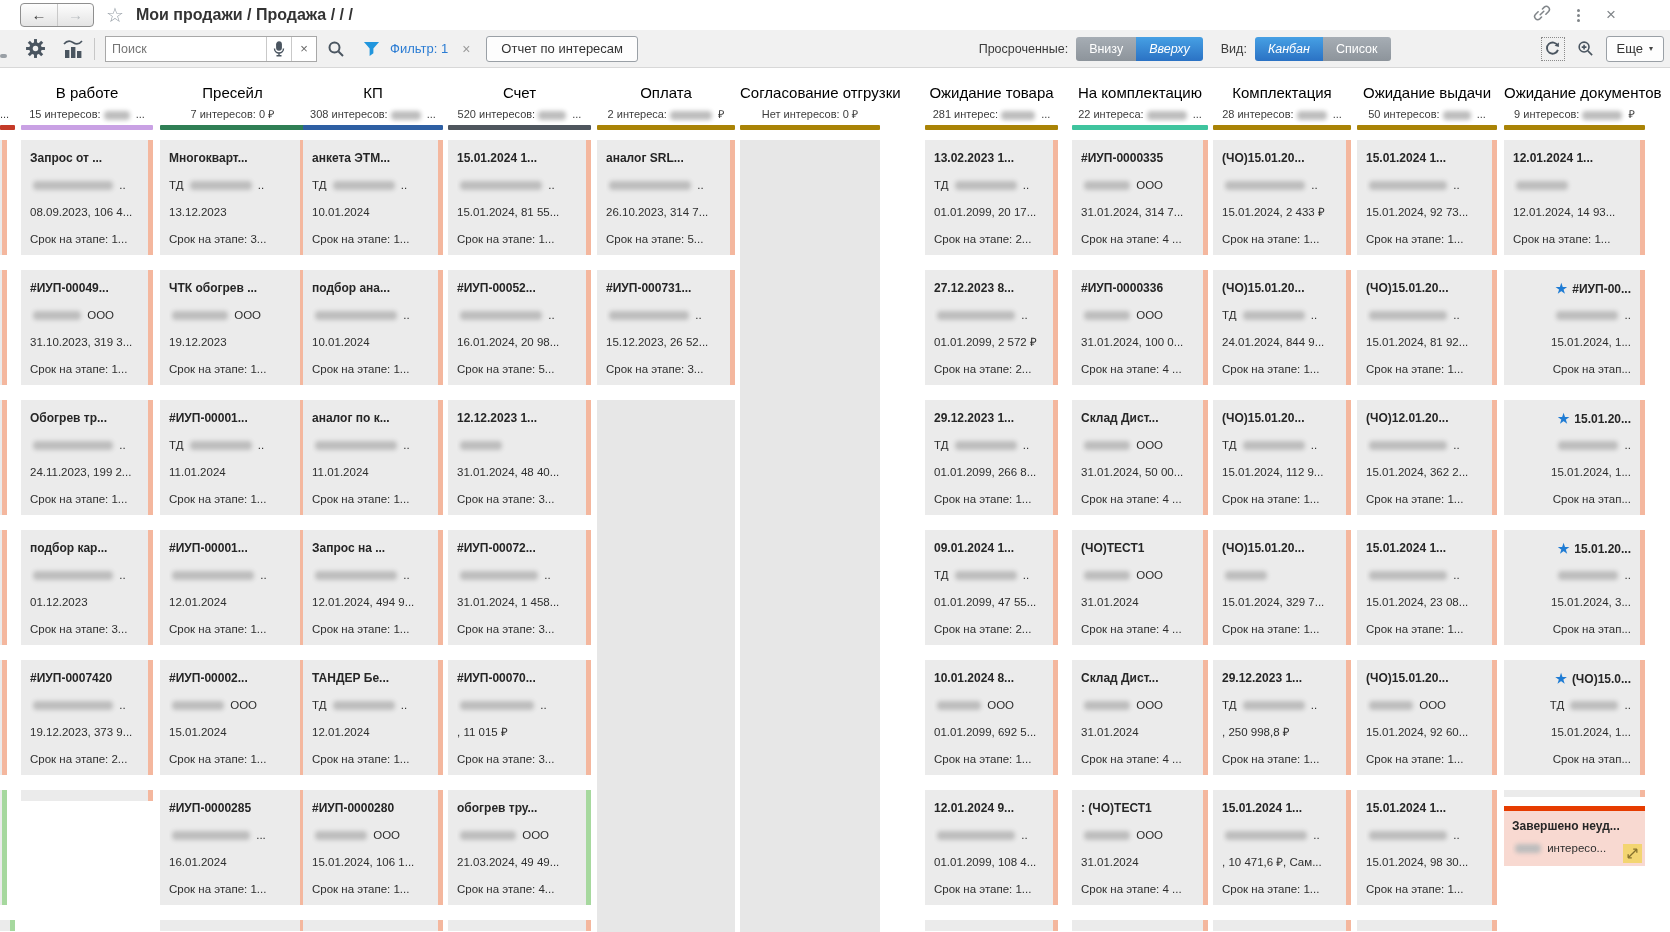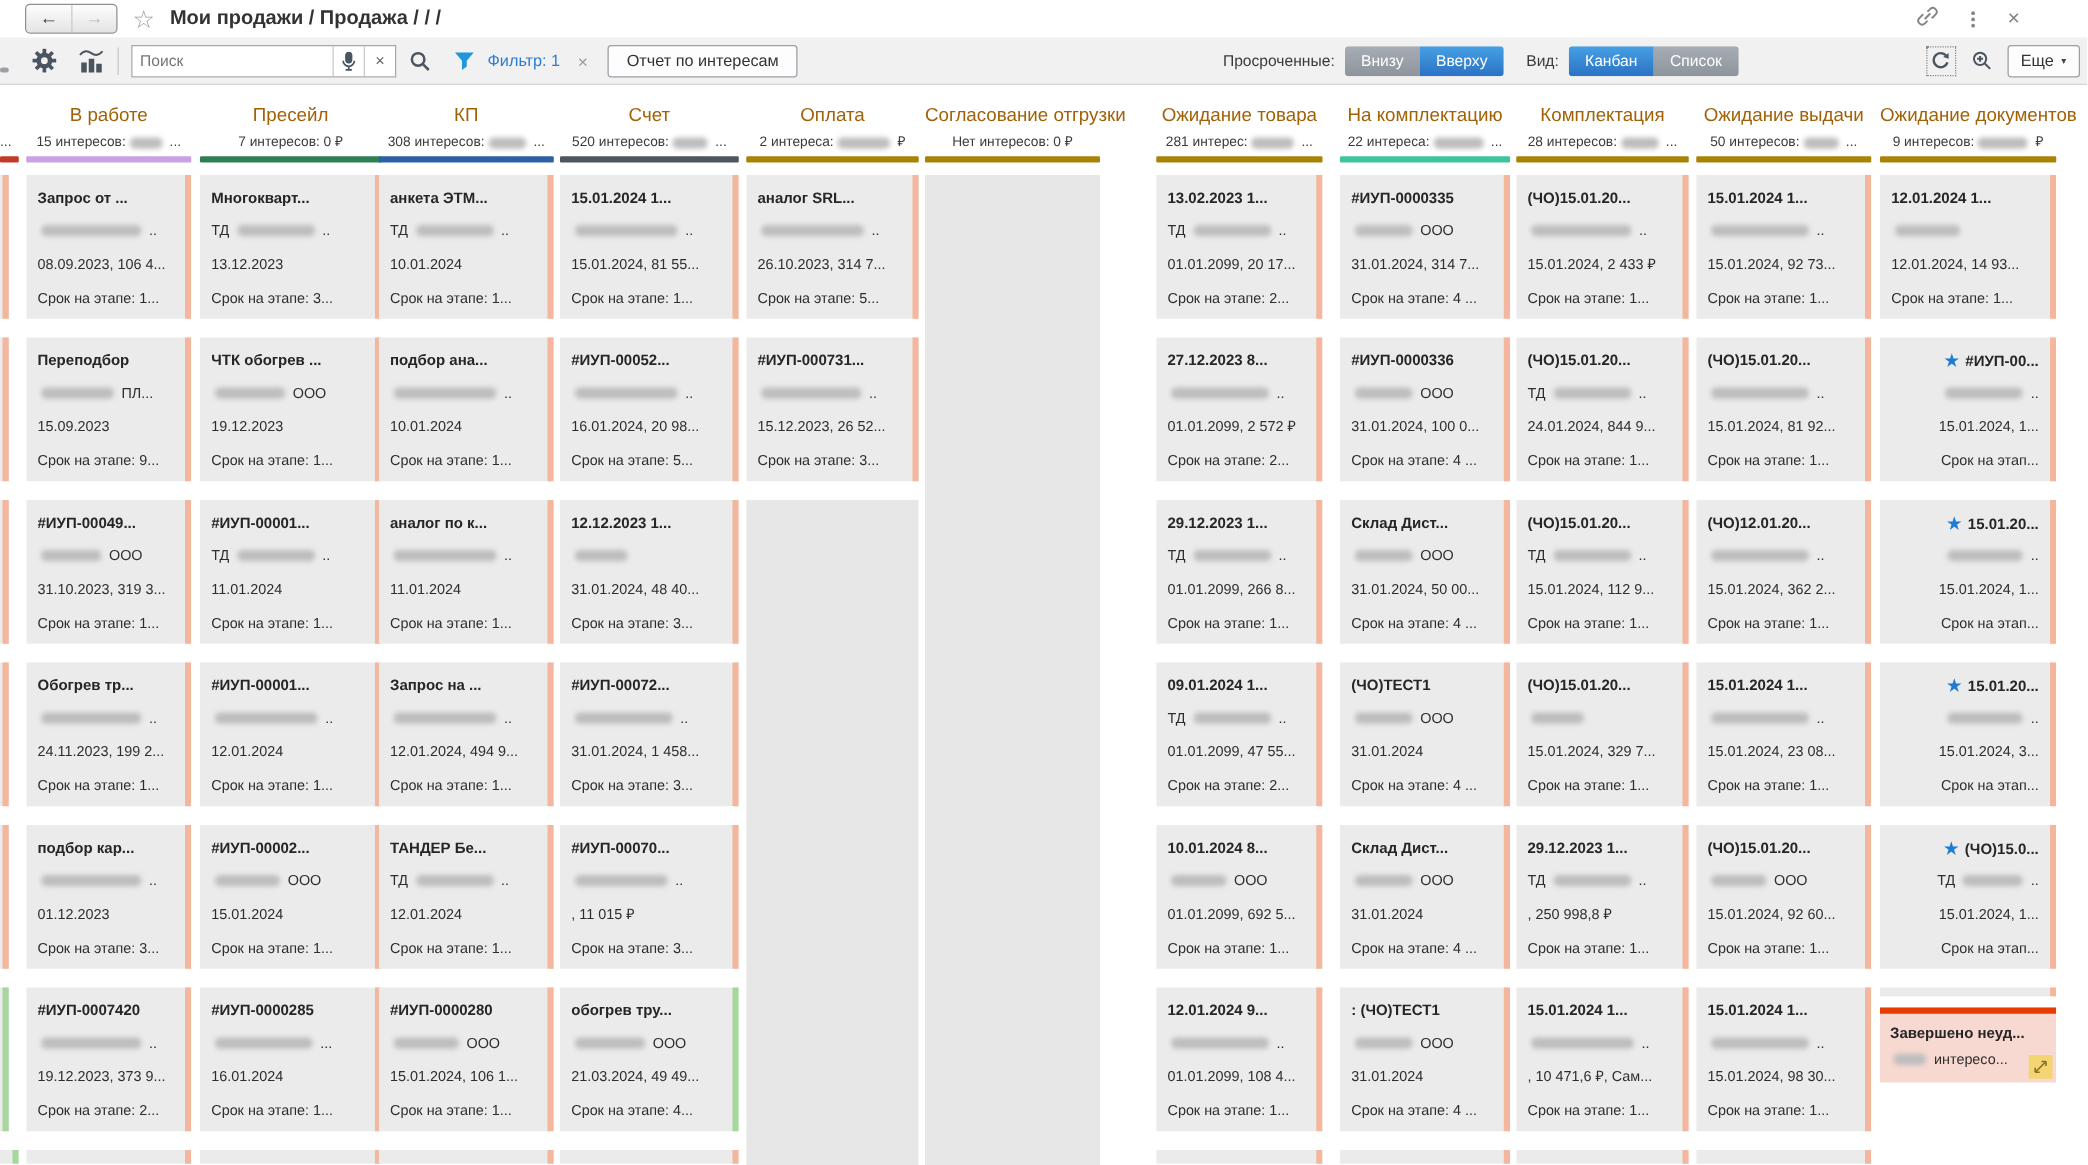--- a/index.html
+++ b/index.html
@@ -38,33 +38,33 @@
   .gray-x{color:#9a9a9a;font-size:14px;margin-left:14px;cursor:pointer;}
   .btn-plain{height:26px;background:#fdfdfd;border:1px solid #9aa0a6;border-radius:3px;
              font-size:13px;color:#333;padding:0 14px;margin-left:16px;cursor:pointer;
              font-family:"Liberation Sans",sans-serif;white-space:nowrap;}
   .tb-right{display:flex;align-items:center;margin-left:auto;margin-right:6px;}
   .tb-label{font-size:12.5px;color:#3a3a3a;margin-right:8px;white-space:nowrap;}
   .seg{display:flex;border-radius:3px;overflow:hidden;height:24px;}
   .seg .sbtn{border:none;padding:0 13px;font-size:12.5px;color:#fff;cursor:pointer;
              font-family:"Liberation Sans",sans-serif;}
   .sbtn.gray{background:linear-gradient(#a6adb4,#8d949b);}
-  .sbtn.blue{background:linear-gradient(#46a0e4,#2b72c4);}
+  .sbtn.blue{background:linear-gradient(#46a0e4,#2b72c4);font-style:italic;}
   .gap18{width:18px;} .gap150{width:150px;} .gap12{width:12px;}
   .icon-box{width:22px;height:22px;border:1px dotted #8a8a8a;display:flex;align-items:center;
             justify-content:center;cursor:pointer;}
   .btn-more{height:26px;background:#fdfdfd;border:1px solid #9aa0a6;border-radius:3px;
             font-size:13px;color:#333;padding:0 10px;margin-left:12px;cursor:pointer;
             display:flex;align-items:center;gap:6px;font-family:"Liberation Sans",sans-serif;}
   .caret{font-size:8px;color:#444;}
 
   
   .board{position:absolute;top:69px;left:0;width:1670px;bottom:0;overflow:hidden;background:#fff;}
   .column{position:absolute;top:13px;height:850px;display:flex;flex-direction:column;}
-  .col-name{height:24px;line-height:21px;font-size:15px;color:#a16207;text-align:center;
+  .col-name{height:24px;line-height:21px;font-size:15px;color:#000000;text-align:center;
             white-space:nowrap;overflow:visible;}
   .col-count{height:19px;line-height:17px;font-size:11px;color:#3c3c3c;text-align:center;
              white-space:nowrap;overflow:visible;}
   .col-count.leftal{text-align:left;}
   .col-bar{height:5px;border-radius:1px;}
   .cards{flex:1;margin-top:10px;display:flex;flex-direction:column;overflow:hidden;}
   .card{height:115px;min-height:115px;margin-bottom:15px;background:#ebebeb;position:relative;
         padding:5px 14px 0 9px;box-sizing:border-box;cursor:pointer;}
   .stripe{position:absolute;top:0;right:0;width:5px;height:100%;}
   .line{height:27px;line-height:27px;font-size:11.5px;color:#2e2e2e;white-space:nowrap;overflow:hidden;}
@@ -235,27 +235,20 @@
         <div class="col-bar" style="background: rgb(201, 161, 228);"></div>
         <div class="cards">
           <div class="card">
             <div class="line title">Запрос от ...</div>
             <div class="line"><span class="blur" style="width: 80px;"></span> ..</div>
             <div class="line">08.09.2023, 106 4...</div>
             <div class="line">Срок на этапе: 1...</div>
             <div class="stripe" style="background: rgb(244, 183, 158);"></div>
           </div>
           <div class="card">
-            <div class="line title">Переподбор</div>
-            <div class="line"><span class="blur" style="width: 58px;"></span> ПЛ...</div>
-            <div class="line">15.09.2023</div>
-            <div class="line">Срок на этапе: 9...</div>
-            <div class="stripe" style="background: rgb(244, 183, 158);"></div>
-          </div>
-          <div class="card">
             <div class="line title">#ИУП-00049...</div>
             <div class="line"><span class="blur" style="width: 48px;"></span> ООО</div>
             <div class="line">31.10.2023, 319 3...</div>
             <div class="line">Срок на этапе: 1...</div>
             <div class="stripe" style="background: rgb(244, 183, 158);"></div>
           </div>
           <div class="card">
             <div class="line title">Обогрев тр...</div>
             <div class="line"><span class="blur" style="width: 80px;"></span> ..</div>
             <div class="line">24.11.2023, 199 2...</div>

